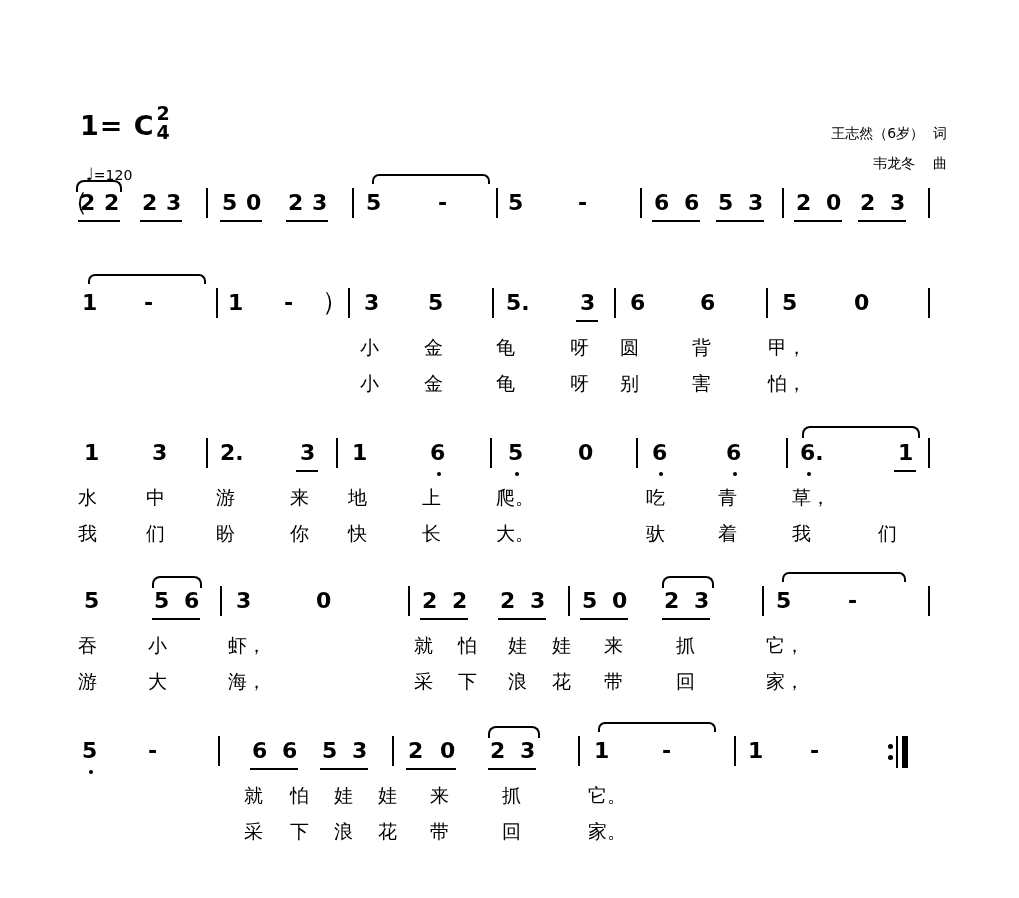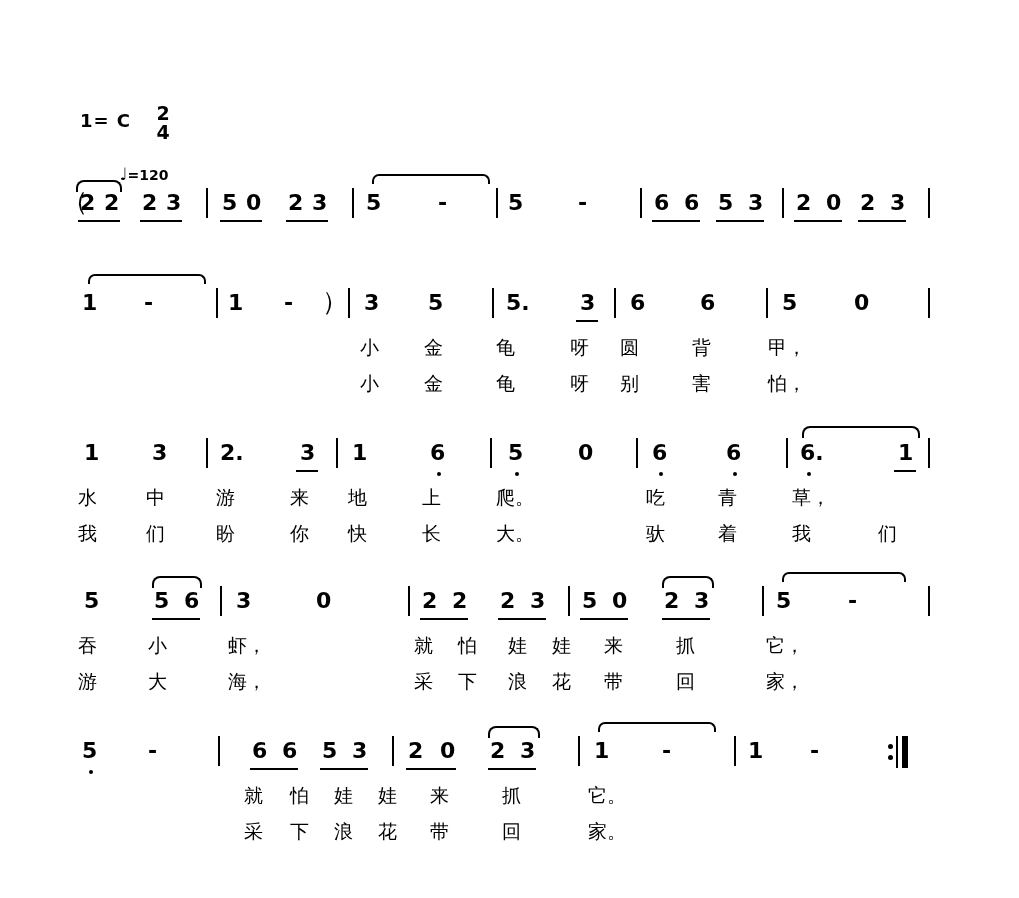--- a/index.html
+++ b/index.html
@@ -44,45 +44,45 @@
   }
   .credits .row { white-space: pre; }
   
   .keysig {
     position: absolute;
     left: 80px;
     top: 110px;
     font-family: "DejaVu Sans", sans-serif;
   }
   .keysig .keyline {
-    font-size: 18px;
+    font-size: 27px;
     font-weight: bold;
     letter-spacing: 1px;
     white-space: pre;
   }
   .meter {
     position: absolute;
     left: 150px;
     top: 104px;
     width: 26px;
     text-align: center;
     font-family: "DejaVu Sans", sans-serif;
     font-weight: bold;
     font-size: 19px;
     line-height: 19px;
   }
   .meter .num { display: block; }
   .meter .den { display: block; border-top: 0px; }
   .tempo {
     position: absolute;
-    left: 100px;
+    left: 68px;
     top: 148px;
     font-family: "DejaVu Sans", sans-serif;
     font-size: 14px;
-    font-weight: bold;
+    font-weight: normal;
     white-space: pre;
     text-align: right;
   }
   .tempo .noteglyph { font-size: 17px; }
 
   
   .system {
     position: absolute;
     left: 0;
     width: 1019px;
@@ -189,20 +189,24 @@
     line-height: 19px;
     white-space: pre;
   }
 </style>
 </head>
 <body>
 
 <div class="sheet">
 
 
+  <div class="credits">
+    <div class="row">王志然（6岁）  词</div>
+    <div class="row">韦龙冬    曲</div>
+  </div>
 
   <div class="keysig">
     <div class="keyline">1= C</div>
   </div>
   <div class="meter">
     <span class="num">2</span>
     <span class="den">4</span>
   </div>
   <div class="tempo">
     <span class="noteglyph">♩</span><span>=120</span>

